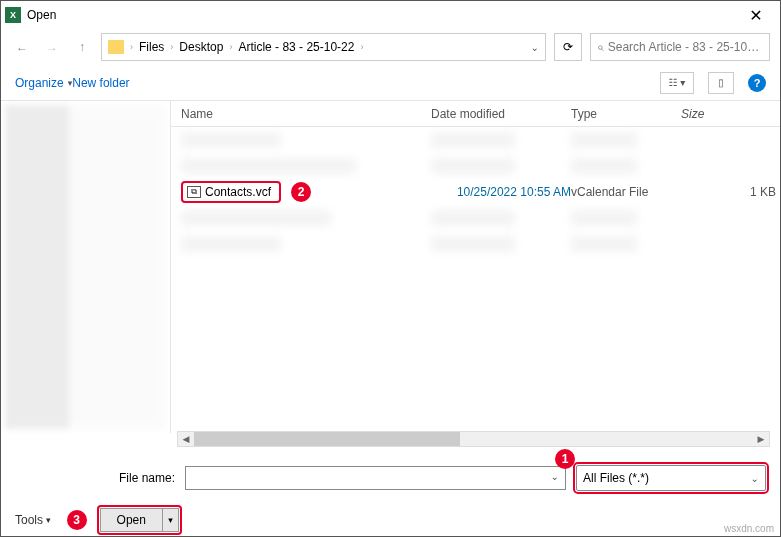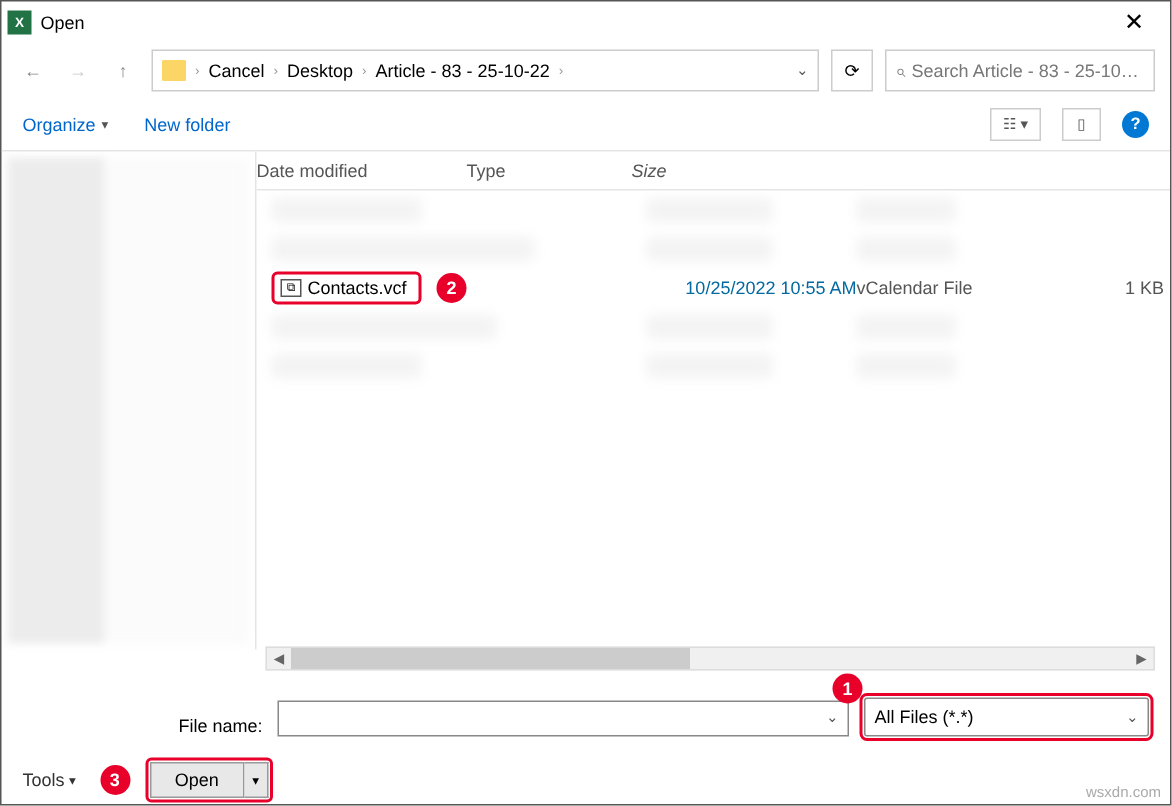--- a/index.html
+++ b/index.html
@@ -15,21 +15,21 @@
 .navrow { height: 36px; display: flex; align-items: center; padding: 4px 10px; gap: 8px; }
 .navrow .navbtn { width: 22px; height: 22px; display: flex; align-items: center; justify-content: center; color: #888; }
 .navrow .addr { flex: 1; border: 1px solid #ccc; height: 28px; display: flex; align-items: center; padding: 0 6px; gap: 6px; min-width: 0; }
 .navrow .addr .folder { width: 16px; height: 14px; background: #fbd666; border-radius: 1px; display: inline-block; }
 .navrow .crumb { color: #000; }
 .navrow .crumbsep { color: #999; font-size: 9px; }
 .navrow .refresh { width: 28px; height: 28px; border: 1px solid #ccc; display: flex; align-items: center; justify-content: center; }
 .navrow .search { width: 180px; height: 28px; border: 1px solid #ccc; display: flex; align-items: center; padding: 0 6px; color: #777; gap: 4px; }
 
 
-.toolbar { height: 36px; border-bottom: 1px solid #e5e5e5; display: flex; align-items: center; padding: 0 14px; gap: 24px; }
+.toolbar { height: 36px; border-bottom: 1px solid #e5e5e5; display: flex; align-items: center; padding: 0 14px; }
 .toolbar .link { color: #0066cc; display: flex; align-items: center; gap: 4px; }
 .toolbar .right { margin-left: auto; display: flex; align-items: center; gap: 14px; }
 .toolbar .viewbtn { width: 34px; height: 22px; border: 1px solid #ccc; display: flex; align-items: center; justify-content: center; font-size: 10px; color: #555; }
 .toolbar .help { width: 18px; height: 18px; border-radius: 50%; background: #0078d4; color: #fff; display: flex; align-items: center; justify-content: center; font-size: 11px; font-weight: bold; }
 
 
 .main { display: flex; height: 332px; }
 .sidebar { width: 170px; border-right: 1px solid #e5e5e5; padding: 4px; }
 .blur-block { background: #f5f5f5; width: 100%; height: 100%; filter: blur(3px); opacity: 0.6; 
   background-image: linear-gradient(90deg, #e0e0e0 40%, #f8f8f8 40%);
@@ -56,21 +56,21 @@
 .badge { width: 20px; height: 20px; border-radius: 50%; background: #e8002a; color: #fff; display: flex; align-items: center; justify-content: center; font-weight: bold; font-size: 12px; position: absolute; z-index: 5; }
 
 
 .hscroll { position: absolute; left: 176px; right: 10px; top: 430px; height: 16px; background: #f0f0f0; border: 1px solid #ddd; }
 .hscroll .thumb { position: absolute; left: 16px; width: 45%; height: 100%; background: #ccc; }
 .hscroll .arrow { position: absolute; top:0; width:16px; height:100%; display:flex; align-items:center; justify-content:center; color:#666; font-size:9px; }
 .hscroll .arrow.l { left:0; } .hscroll .arrow.r { right:0; }
 
 
 .footer { padding: 12px 14px 8px 14px; }
-.footer .row1 { display: flex; align-items: flex-end; gap: 10px; margin-bottom: 14px; position: relative; }
+.footer .row1 { display: flex; align-items: center; gap: 10px; margin-bottom: 14px; position: relative; }
 .footer .label { width: 160px; text-align: right; }
 .footer .fn-input { flex: 1; height: 24px; border: 1px solid #888; padding: 0 22px 0 6px; position: relative; }
 .footer .fn-input .chev { position: absolute; right: 6px; top: 4px; font-size: 10px; color: #555; }
 .footer .selbox { width: 190px; height: 24px; border: 1px solid #888; display: flex; align-items: center; padding: 12px 6px; position: relative; outline: 2px solid #e8002a; outline-offset: 1px; border-radius: 2px; }
 .footer .selbox .chev { margin-left: auto; font-size: 10px; color: #555; }
 .footer .row2 { display: flex; align-items: center; justify-content: flex-start; gap: 10px; padding-right: 2px; }
 .footer .tools { color: #333; display:flex; align-items:center; gap:3px; margin-right: 6px; }
 .footer .btn { height: 24px; border: 1px solid #999; background: #e8e8e8; padding: 0 16px; display: flex; align-items: center; justify-content: center; cursor: default; }
 .openwrap { border: 2px solid #e8002a; border-radius: 4px; padding: 1px; display:flex; }
 .openwrap .btn { background: #e8e8e8; }
@@ -87,21 +87,21 @@
   <div class="close">✕</div>
 </div>
 
 <div class="navrow">
   <div class="navbtn">←</div>
   <div class="navbtn" style="color:#ccc">→</div>
   <div class="navbtn">↑</div>
   <div class="addr">
     <span class="folder"></span>
     <span class="crumbsep">›</span>
-    <span class="crumb">Cancel</span>
+    <span class="crumb">Files</span>
     <span class="crumbsep">›</span>
     <span class="crumb">Desktop</span>
     <span class="crumbsep">›</span>
     <span class="crumb">Article - 83 - 25-10-22</span>
     <span class="crumbsep">›</span>
     <span style="margin-left:auto;font-size:10px;color:#555">⌄</span>
   </div>
   <div class="refresh">⟳</div>
   <div class="search">
     <span style="transform:scaleX(-1)">⌕</span>
@@ -121,20 +121,21 @@
     <div class="help">?</div>
   </div>
 </div>
 
 <div class="main">
   <div class="sidebar">
     <div class="blur-block"></div>
   </div>
   <div class="files">
     <div class="files-header">
+      <div class="col-name">Name</div>
       <div class="col-date">Date modified</div>
       <div class="col-type">Type</div>
       <div class="col-size">Size</div>
     </div>
     <div class="files-body">
 
       <div class="row blur-row">
         <div class="c-name">
             <div class="blur-cell w40"></div>
           </div>

